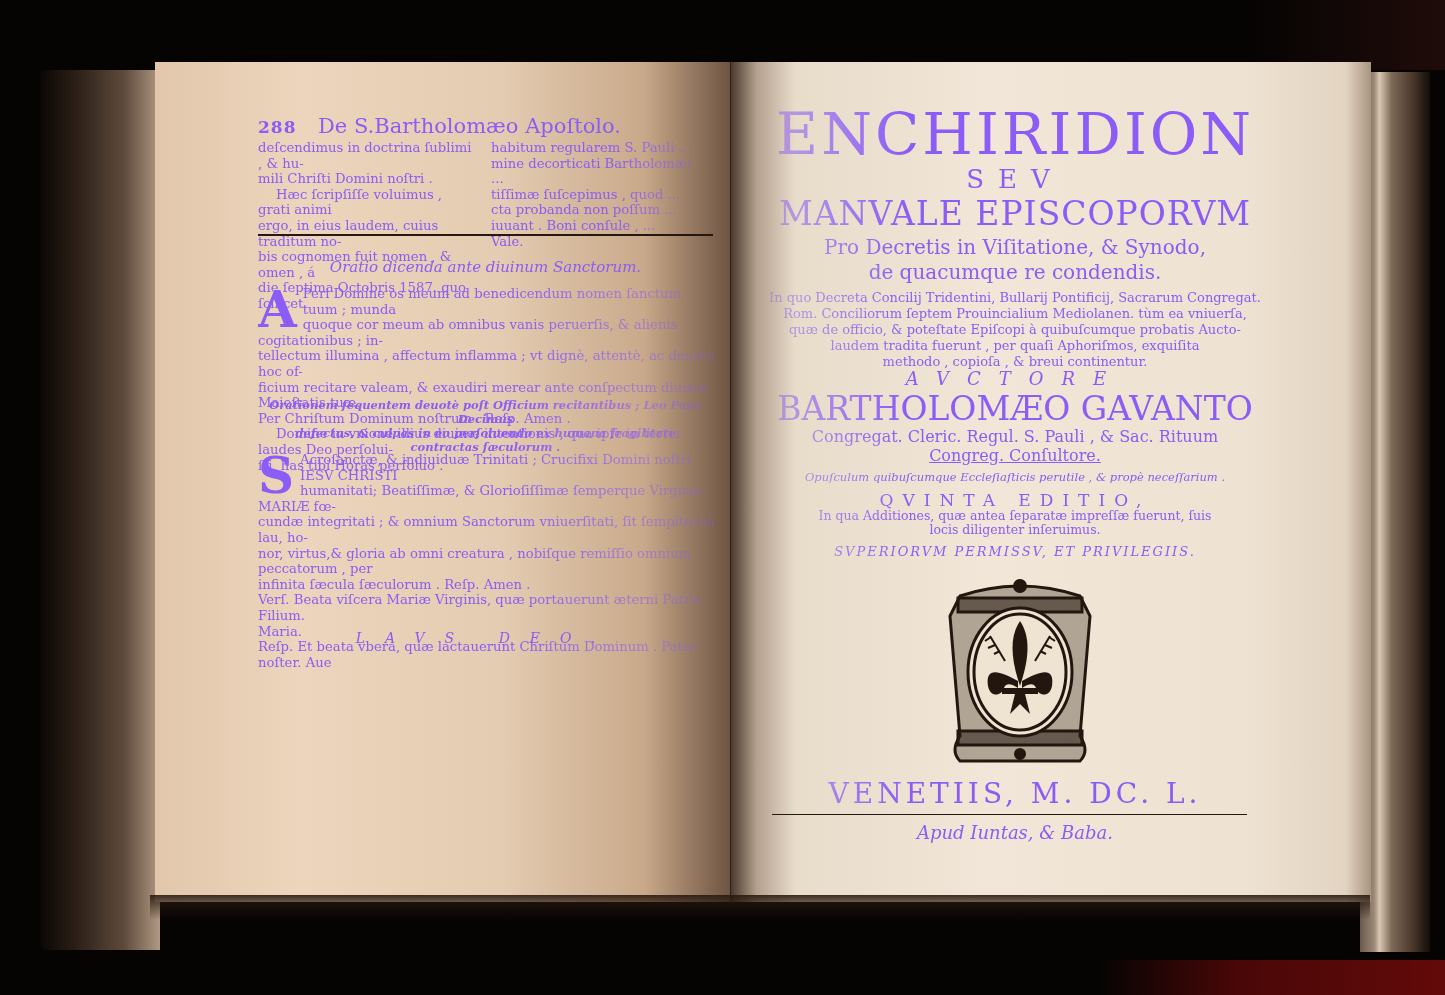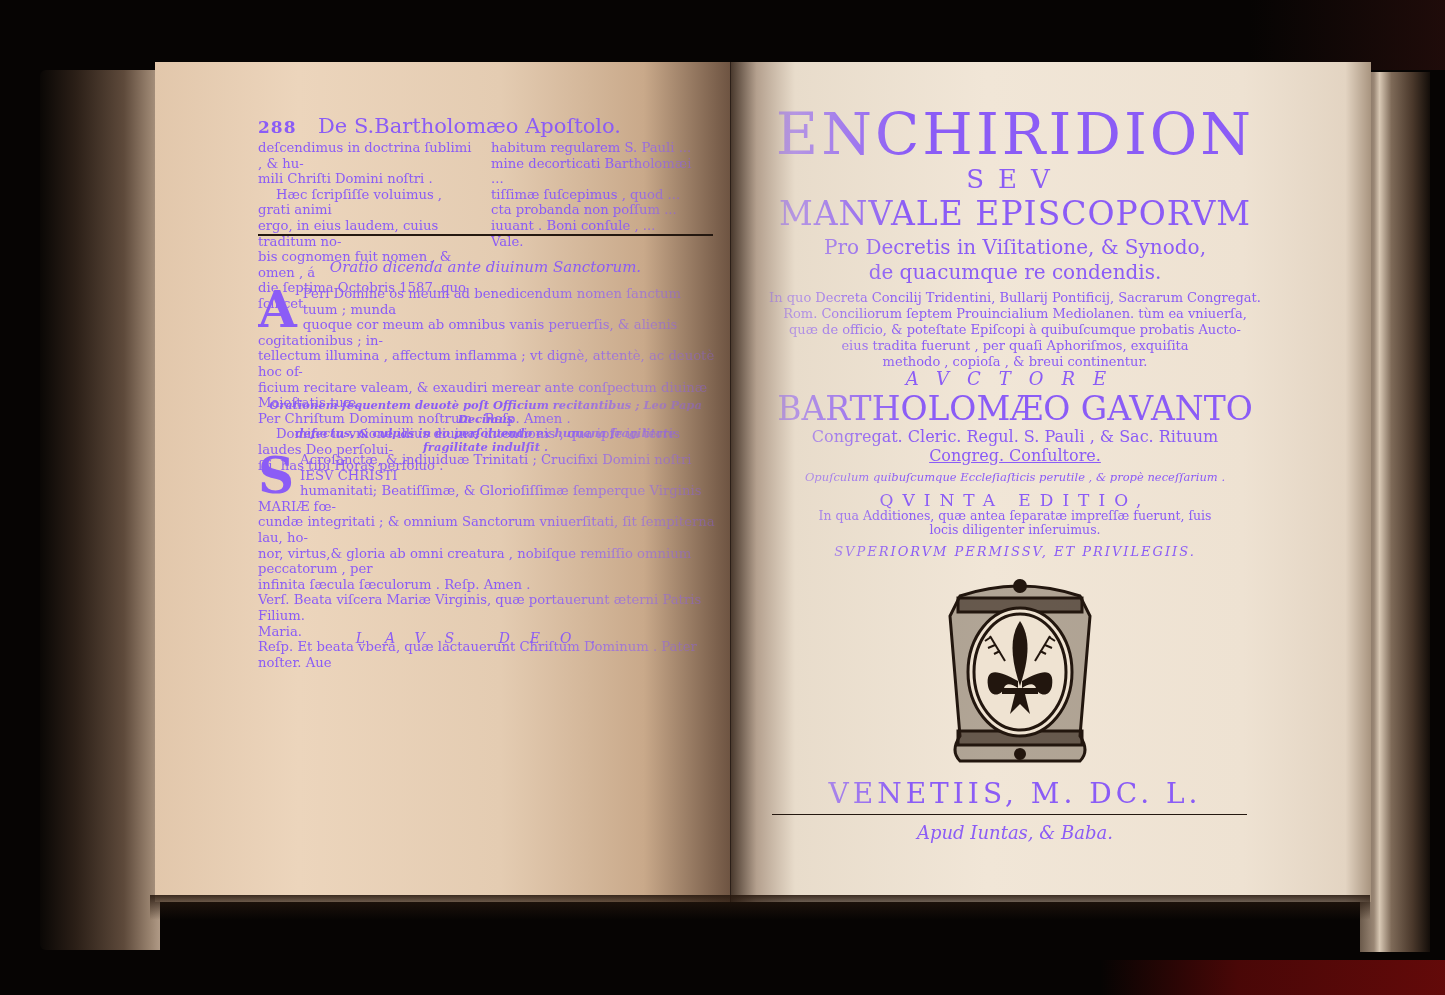--- a/index.html
+++ b/index.html
@@ -121,21 +121,21 @@
   <p>tellectum illumina , affectum inflamma ; vt dignè, attentè, ac deuotè hoc of-</p>
   <p>ficium recitare valeam, &amp; exaudiri merear ante conſpectum diuinæ Maieſtatis tuæ.</p>
   <p>Per Chriſtum Dominum noſtrum . Reſp. Amen .</p>
   <p class="indent">Domine in vnione illius diuinæ intentionis , qua ipſe in terris laudes Deo perſolui-</p>
   <p>ſti, has tibi Horas perſoluo .</p>
 </div>
 
 <div class="rubric ink fade-right">
   <div>Orationem ſequentem deuotè poſt Officium recitantibus ; Leo Papa Decimus</div>
   <div>defectus, &amp; culpas in eo perſoluendo ex humana fragilitate</div>
-  <div>fragilitate indulſit .</div>
+  <div>contractas ſæculorum .</div>
 </div>
 
 <div class="prayer2 ink fade-right">
   <span class="dropcap">S</span>
   <p>Acroſanctæ, &amp; indiuiduæ Trinitati ; Crucifixi Domini noſtri IESV CHRISTI</p>
   <p>humanitati; Beatiſſimæ, &amp; Glorioſiſſimæ ſemperque Virginis MARIÆ fœ-</p>
   <p>cundæ integritati ; &amp; omnium Sanctorum vniuerſitati, ſit ſempiterna lau, ho-</p>
   <p>nor, virtus,&amp; gloria ab omni creatura , nobiſque remiſſio omnium peccatorum , per</p>
   <p>infinita ſæcula ſæculorum . Reſp. Amen .</p>
   <p>Verſ. Beata viſcera Mariæ Virginis, quæ portauerunt æterni Patris Filium.</p>
@@ -147,21 +147,21 @@
 
 <div class="tp t-main ink fade-left">ENCHIRIDION</div>
 <div class="tp t-seu ink">SEV</div>
 <div class="tp t-manuale ink fade-left">MANVALE EPISCOPORVM</div>
 <div class="tp t-pro ink fade-left">Pro Decretis in Viſitatione, &amp; Synodo,</div>
 <div class="tp t-de ink fade-left">de quacumque re condendis.</div>
 <div class="tp t-desc ink fade-left">
   <div>In quo Decreta Concilij Tridentini, Bullarij Pontificij, Sacrarum Congregat.</div>
   <div>Rom. Conciliorum ſeptem Prouincialium Mediolanen. tùm ea vniuerſa,</div>
   <div>quæ de officio, &amp; poteſtate Epiſcopi à quibuſcumque probatis Aucto-</div>
-  <div>eius tradita fuerunt , per quaſi Aphoriſmos, exquiſita</div>
+  <div>laudem tradita fuerunt , per quaſi Aphoriſmos, exquiſita</div>
   <div>methodo , copioſa , &amp; breui continentur.</div>
 </div>
 <div class="tp t-auctore ink">AVCTORE</div>
 <div class="tp t-author ink fade-left">BARTHOLOMÆO GAVANTO</div>
 <div class="tp t-congreg ink fade-left">Congregat. Cleric. Regul. S. Pauli , &amp; Sac. Rituum</div>
 <div class="tp t-congreg2 ink fade-left">Congreg. Conſultore.</div>
 <div class="tp t-opus ink fade-left blurred">Opuſculum quibuſcumque Eccleſiaſticis perutile , &amp; propè neceſſarium .</div>
 <div class="tp t-quinta ink fade-left">QVINTA EDITIO,</div>
 <div class="tp t-inqua ink fade-left">
   <div>In qua Additiones, quæ antea ſeparatæ impreſſæ fuerunt, ſuis</div>

